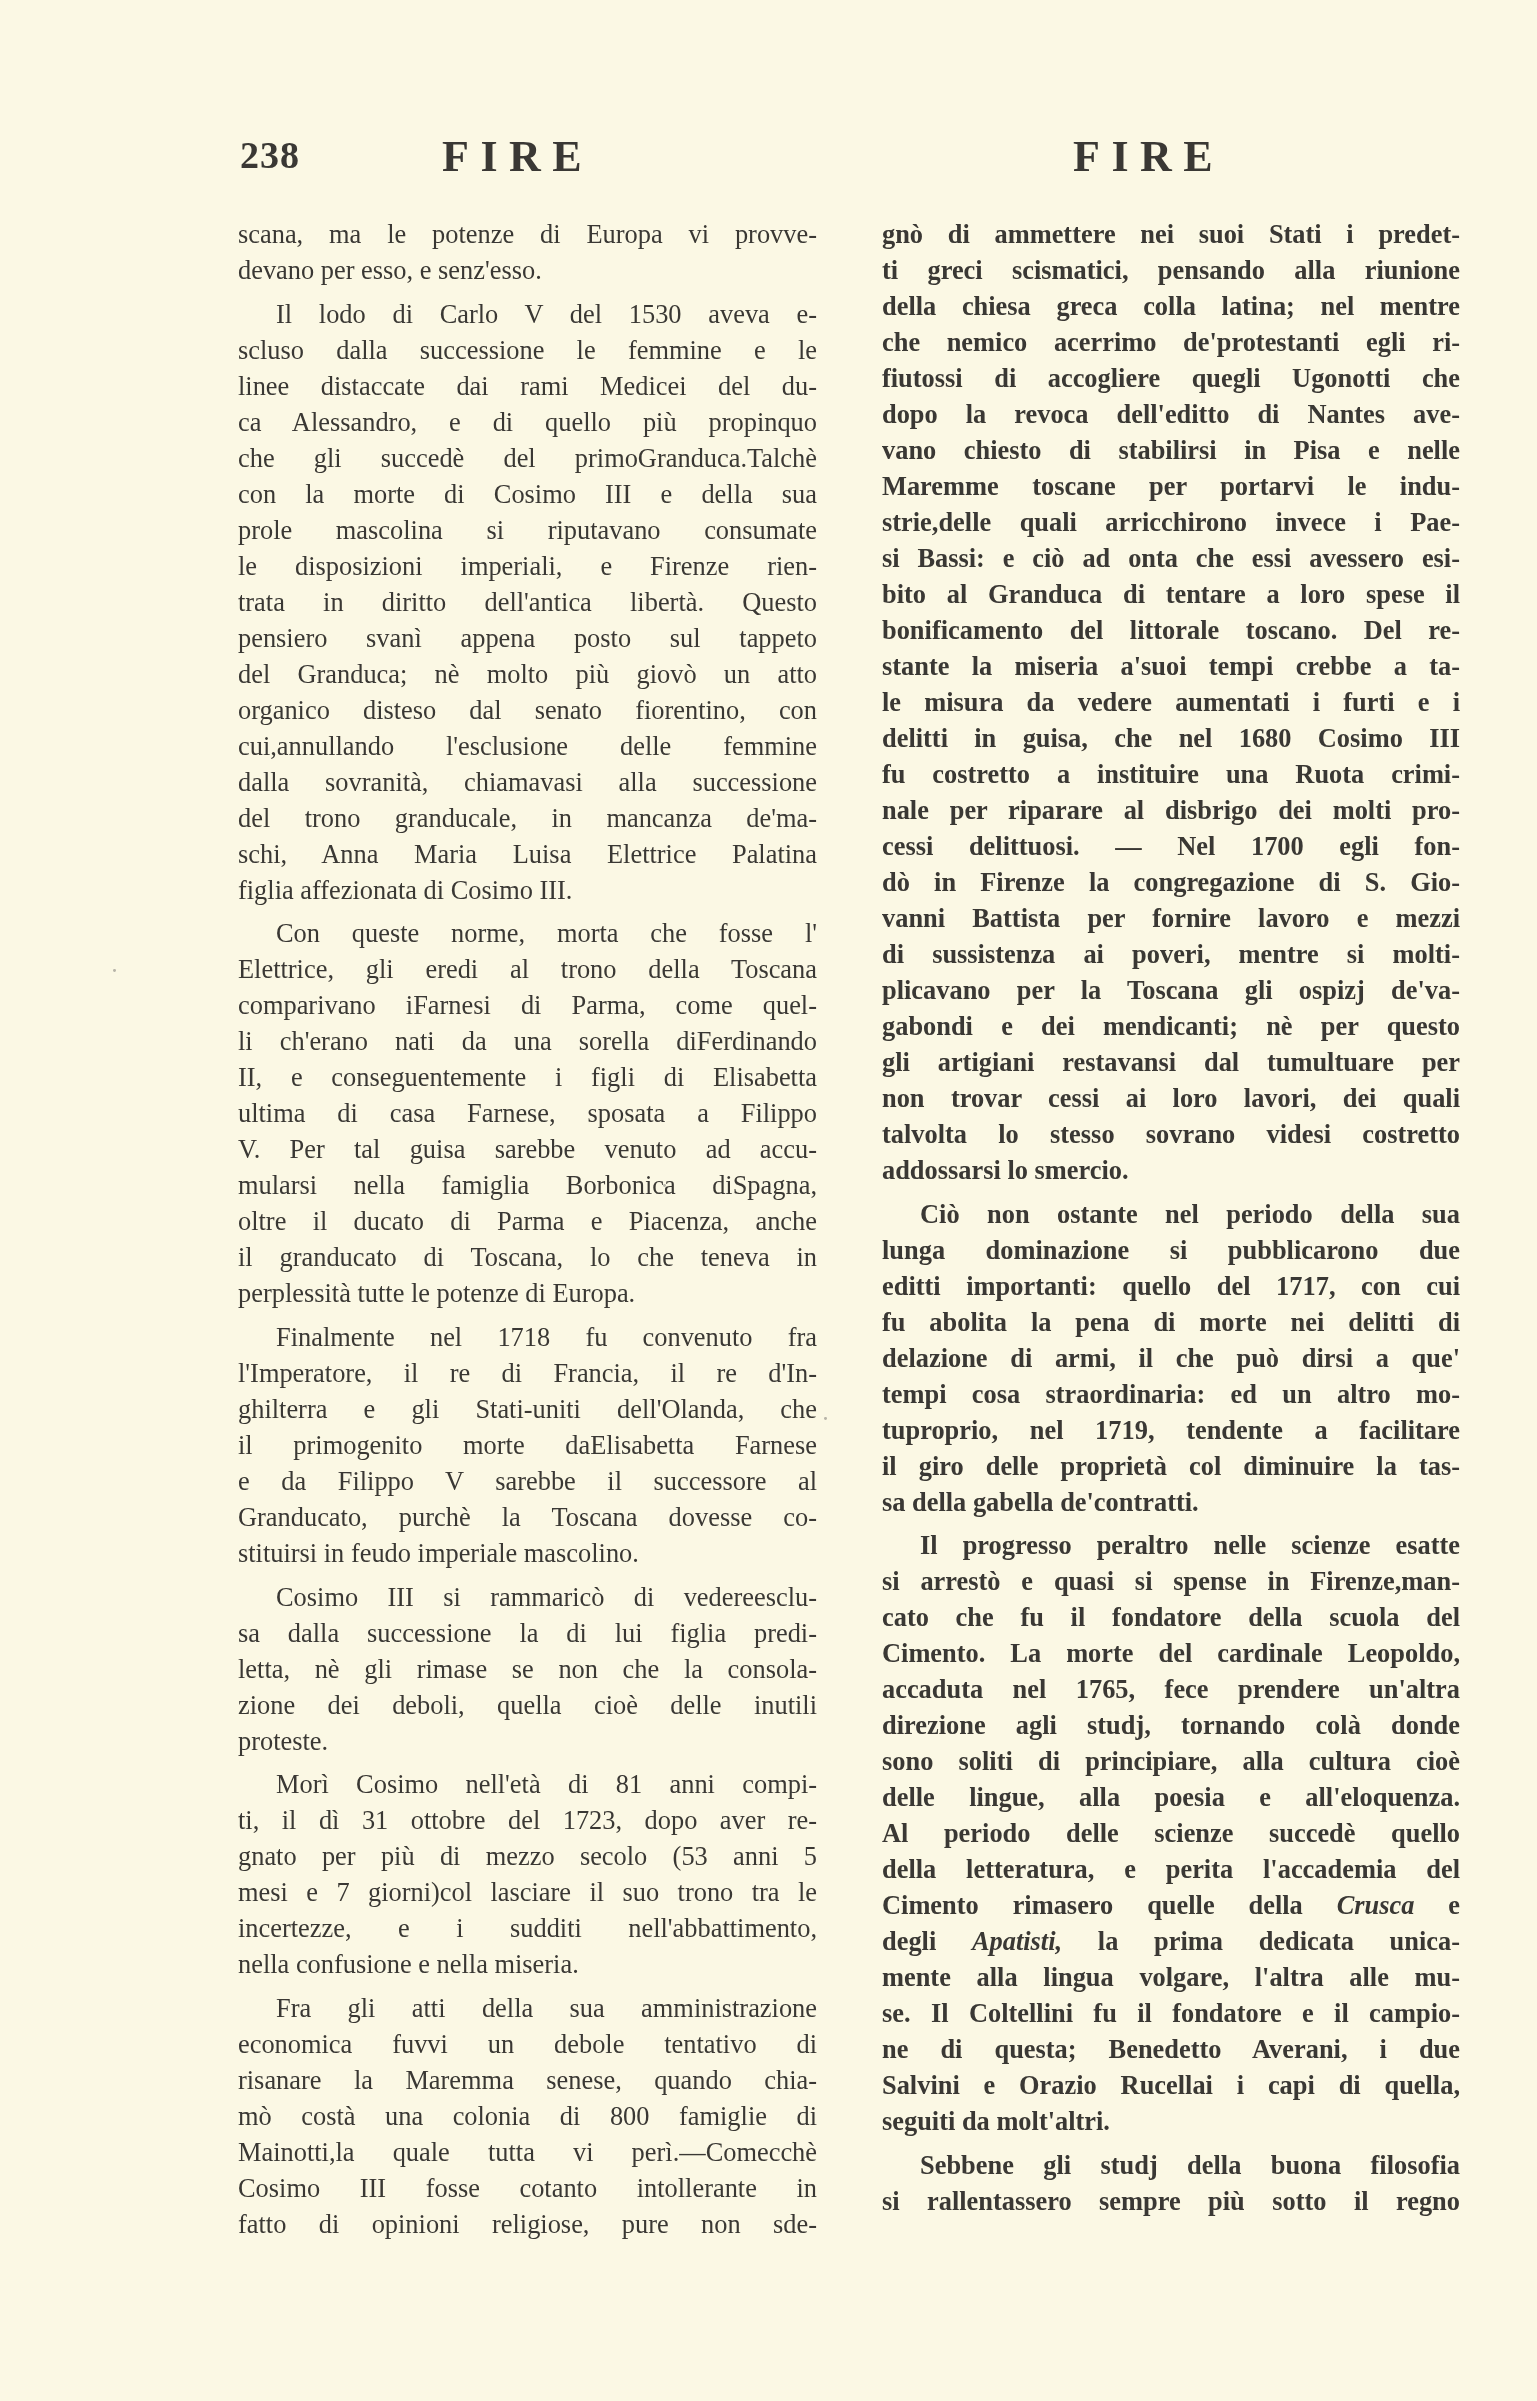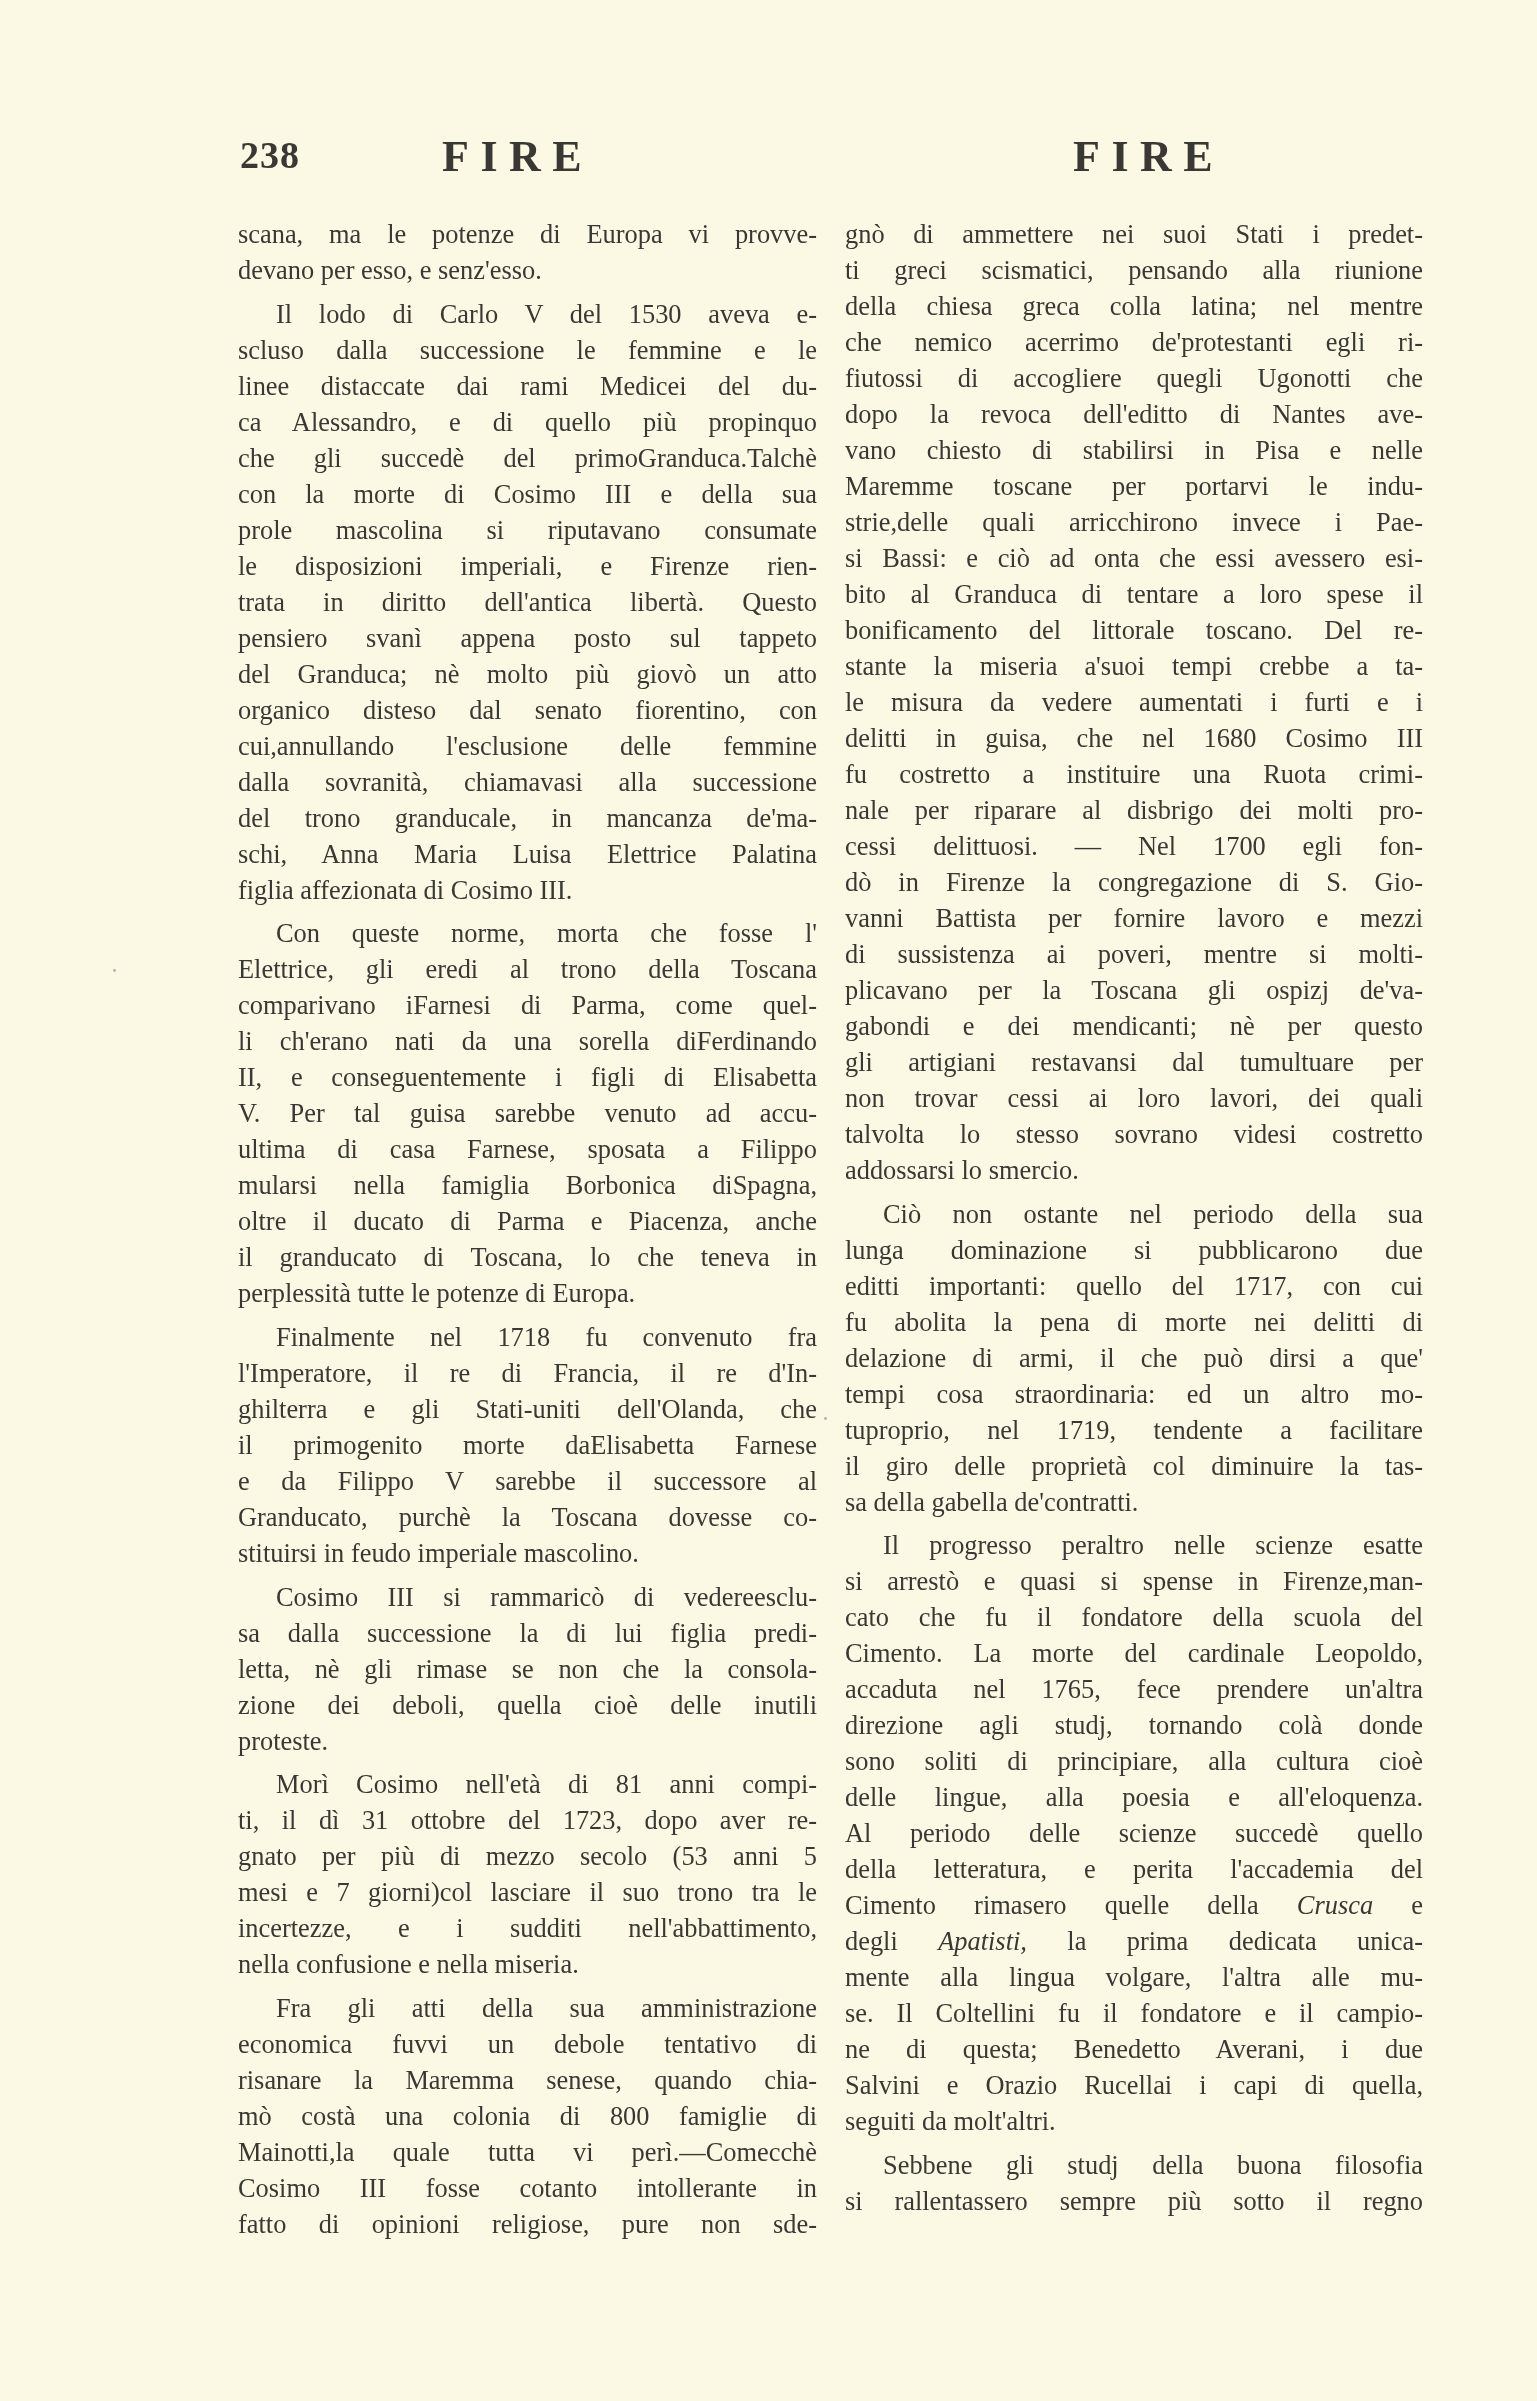--- a/index.html
+++ b/index.html
@@ -42,21 +42,21 @@
 
     .column {
       position: absolute;
       top: 192px;
       font-size: 26.4px;
       line-height: 36px;
       text-align: justify;
       margin-top: 24px;
     }
     .column.left  { left: 238px; width: 579px; }
-    .column.right { left: 845px; width: 578px; }
+    .column.right { left: 882px; width: 578px; font-weight: bold; }
 
     .column .line {
       display: block;
       white-space: nowrap;
       text-align-last: justify;
       height: 36px;
       overflow: visible;
     }
     .column .line.last {
       text-align-last: left;
@@ -114,22 +114,22 @@
       <span class="line">schi, Anna Maria Luisa Elettrice Palatina</span>
       <span class="line last">figlia affezionata di Cosimo III.</span>
     </div>
     <span class="gap"></span>
     <div class="paragraph">
       <span class="line indent">Con queste norme, morta che fosse l'</span>
       <span class="line">Elettrice, gli eredi al trono della Toscana</span>
       <span class="line">comparivano iFarnesi di Parma, come quel-</span>
       <span class="line">li ch'erano nati da una sorella diFerdinando</span>
       <span class="line">II, e conseguentemente i figli di Elisabetta</span>
+      <span class="line">ultima di casa Farnese, sposata a Filippo</span>
       <span class="line">V. Per tal guisa sarebbe venuto ad accu-</span>
-      <span class="line">ultima di casa Farnese, sposata a Filippo</span>
       <span class="line">mularsi nella famiglia Borbonica diSpagna,</span>
       <span class="line">oltre il ducato di Parma e Piacenza, anche</span>
       <span class="line">il granducato di Toscana, lo che teneva in</span>
       <span class="line last">perplessità tutte le potenze di Europa.</span>
     </div>
     <span class="gap"></span>
     <div class="paragraph">
       <span class="line indent">Finalmente nel 1718 fu convenuto fra</span>
       <span class="line">l'Imperatore, il re di Francia, il re d'In-</span>
       <span class="line">ghilterra e gli Stati-uniti dell'Olanda, che</span>

